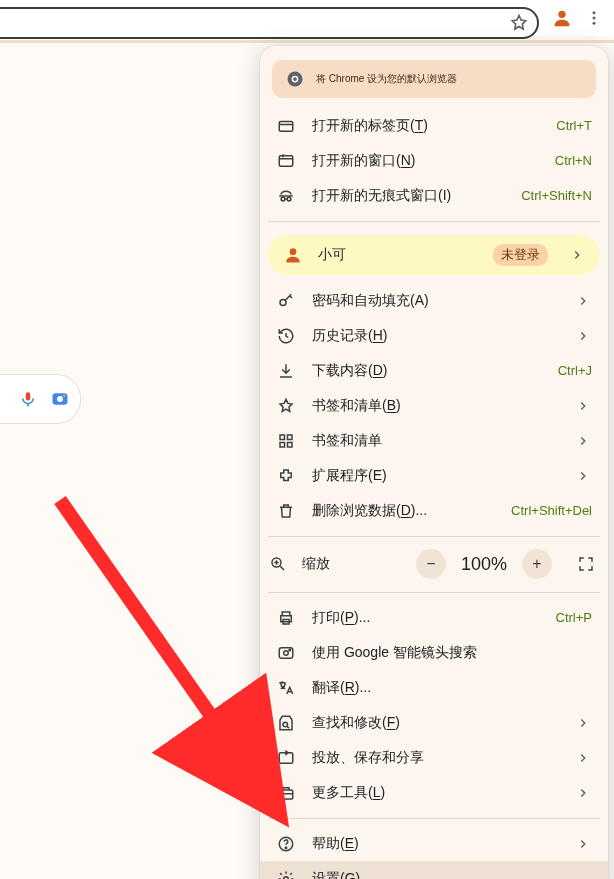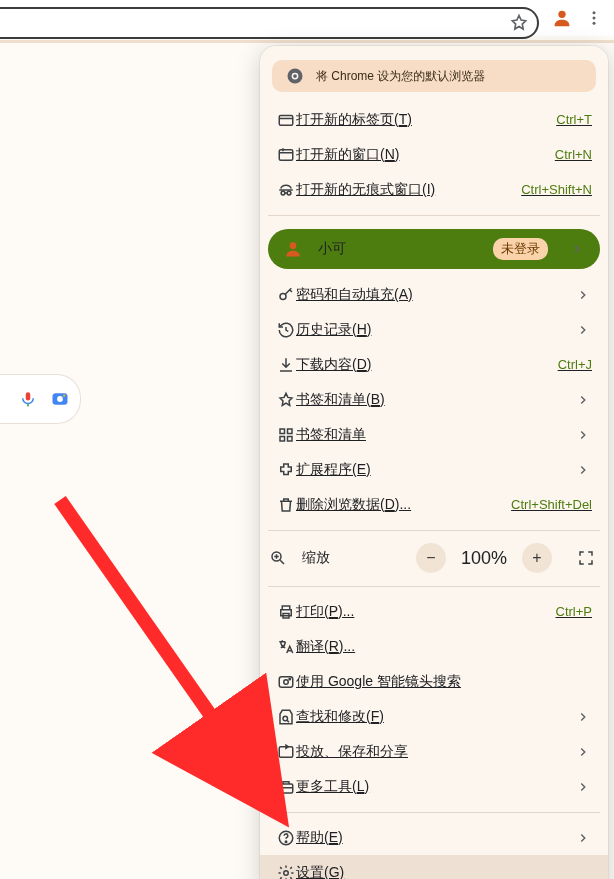--- a/index.html
+++ b/index.html
@@ -10,29 +10,29 @@
   .omnibox-frag .star{position:absolute;right:8px;top:4px;}
   .tb-icon{position:absolute;top:6px;width:24px;height:24px;display:flex;align-items:center;justify-content:center;border-radius:50%;}
   .tb-profile{right:40px;}
   .tb-menu{right:8px;}
   .hr-strip{position:absolute;top:40px;left:0;right:0;height:3px;background:#efdecc;}
   
   .search-pill{position:absolute;left:0;top:374px;width:70px;height:48px;border:1px solid #e8e0d8;border-left:none;border-radius:0 24px 24px 0;background:#fff;display:flex;align-items:center;justify-content:flex-end;gap:12px;padding-right:10px;}
   .search-pill span{width:20px;height:20px;display:flex;align-items:center;justify-content:center;}
   
   .menu{position:absolute;top:46px;right:6px;width:348px;background:#fdf6ef;border-radius:16px;box-shadow:0 4px 24px rgba(0,0,0,.18),0 0 0 1px rgba(0,0,0,.05);padding:10px 0 8px;overflow:hidden;}
-  .banner{margin:4px 12px 10px;background:#f7ddc6;border-radius:10px;height:32px;display:flex;align-items:center;gap:12px;padding:0 14px;font-size:12px;color:#3a2a18;}
-  .row{display:flex;align-items:center;height:35px;padding:0 16px;position:relative;text-decoration:underline;}
+  .banner{margin:4px 12px 10px;background:#f7ddc6;border-radius:10px;height:38px;display:flex;align-items:center;gap:12px;padding:0 14px;font-size:10px;color:#3a2a18;}
+  .row{display:flex;align-items:center;height:35px;padding:0 16px;gap:16px;position:relative;}
   .row .ic{width:20px;height:20px;display:flex;align-items:center;justify-content:center;flex-shrink:0;}
   .row .lbl{flex:1;min-width:0;}
   .row .sc{color:#4d7c0f;font-size:13px;}
   .row.hl{background:#eee1d4;}
   .sep{height:12px;margin:2px 0;position:relative;}
   .sep::after{content:"";position:absolute;left:8px;right:8px;top:6px;border-top:1px solid #e2d7ca;}
-  .profile{margin:8px 8px;background:#4d7c0f;border-radius:20px;height:40px;display:flex;align-items:center;gap:14px;padding:0 14px;position:relative;}
+  .profile{margin:8px 8px;background:#fef9c3;border-radius:20px;height:40px;display:flex;align-items:center;gap:14px;padding:0 14px;position:relative;}
   .profile .avatar{width:22px;height:22px;display:flex;align-items:center;justify-content:center;}
   .profile .name{flex:1;}
   .profile .badge{background:#fbd3ab;color:#6a3b00;font-size:13px;border-radius:10px;padding:2px 8px;margin-right:6px;}
   .chev{width:18px;height:18px;display:flex;align-items:center;justify-content:center;flex-shrink:0;}
   
   .zoom{display:flex;align-items:center;height:40px;padding:0 8px;gap:14px;}
   .zoom .ic{width:20px;height:20px;display:flex;align-items:center;justify-content:center;}
   .zoom .lbl{flex:1;}
   .zbtn{width:30px;height:30px;border-radius:50%;background:#f1e4d4;display:flex;align-items:center;justify-content:center;font-size:16px;color:#3a3a3a;cursor:pointer;}
   .zpct{width:48px;text-align:center;font-size:18px;}
@@ -277,36 +277,36 @@
           <path d="M7 9V4h10v5M8 14h8v6H8z"></path>
         </svg>
       </span>
     <span class="lbl"><span>打印(</span><u>P</u><span>)...</span></span>
     <span class="sc">Ctrl+P</span>
   </div>
 
   <div class="row">
     <span class="ic">
         <svg width="18" height="18" viewBox="0 0 24 24" fill="none" stroke="#3c4043" stroke-width="2">
-          <path d="M3 5h8M7 3v2M5 5c0 4 3 7 6 8M11 5c0 4-3 7-6 8"></path>
-          <path d="M13 20l4-9 4 9M14.5 17h5"></path>
-        </svg>
-      </span>
-    <span class="lbl"><span>翻译(</span><u>R</u><span>)...</span></span>
-  </div>
-
-  <div class="row">
-    <span class="ic">
-        <svg width="18" height="18" viewBox="0 0 24 24" fill="none" stroke="#3c4043" stroke-width="2">
           <rect x="3" y="5" width="18" height="14" rx="3"></rect>
           <circle cx="12" cy="12" r="3"></circle>
           <circle cx="17" cy="8" r="1" fill="#3c4043"></circle>
         </svg>
       </span>
     <span class="lbl">使用 Google 智能镜头搜索</span>
+  </div>
+
+  <div class="row">
+    <span class="ic">
+        <svg width="18" height="18" viewBox="0 0 24 24" fill="none" stroke="#3c4043" stroke-width="2">
+          <path d="M3 5h8M7 3v2M5 5c0 4 3 7 6 8M11 5c0 4-3 7-6 8"></path>
+          <path d="M13 20l4-9 4 9M14.5 17h5"></path>
+        </svg>
+      </span>
+    <span class="lbl"><span>翻译(</span><u>R</u><span>)...</span></span>
   </div>
 
   <div class="row">
     <span class="ic">
         <svg width="18" height="18" viewBox="0 0 24 24" fill="none" stroke="#3c4043" stroke-width="2">
           <path d="M7 3h10l3 5v13H4V8z"></path>
           <circle cx="11" cy="14" r="3"></circle>
           <path d="M13.5 16.5L16 19"></path>
         </svg>
       </span>

